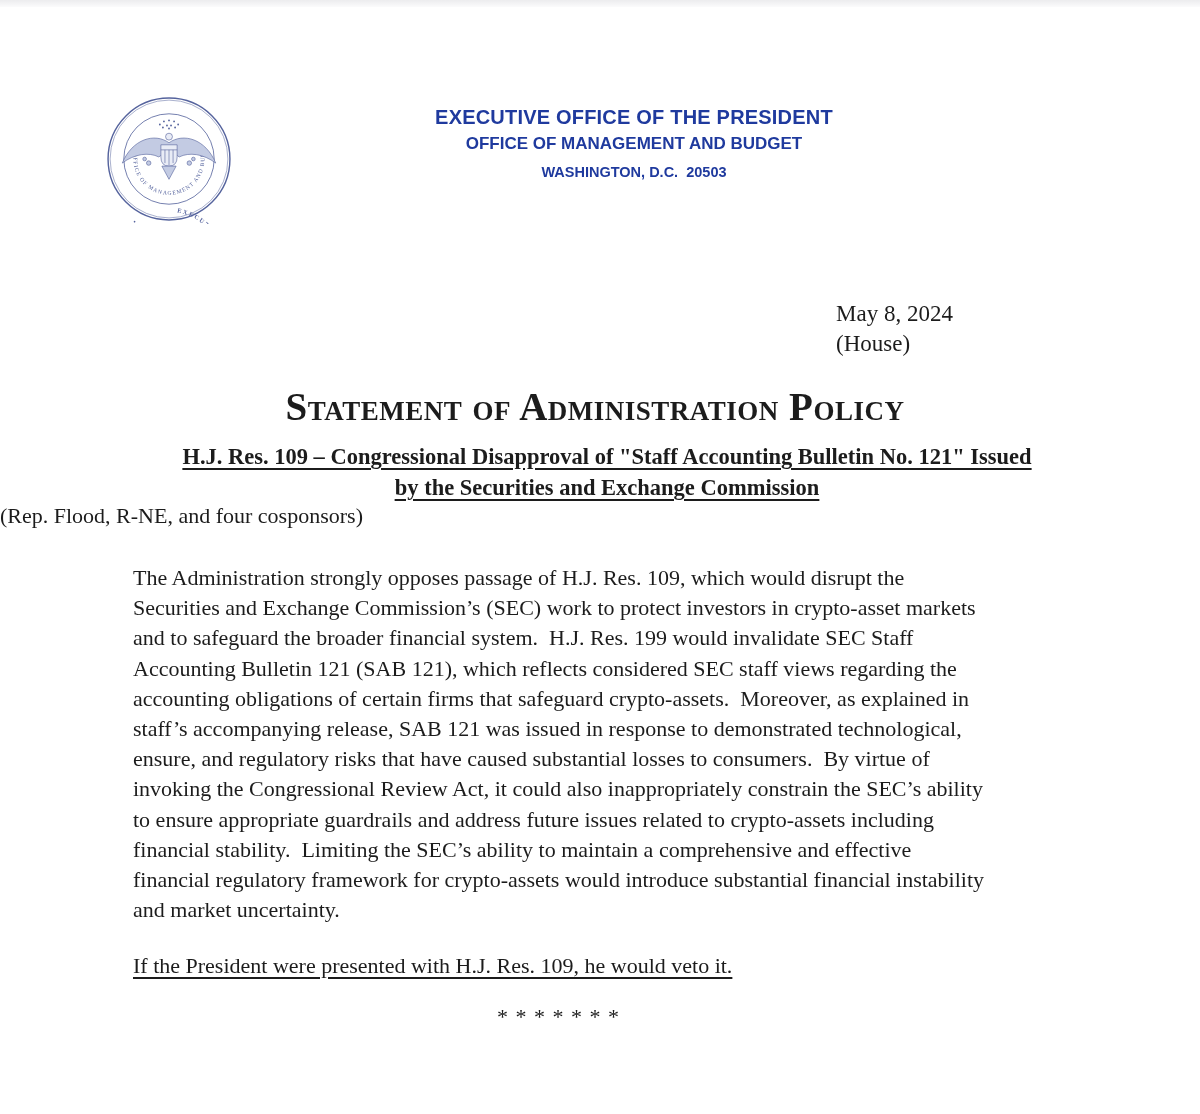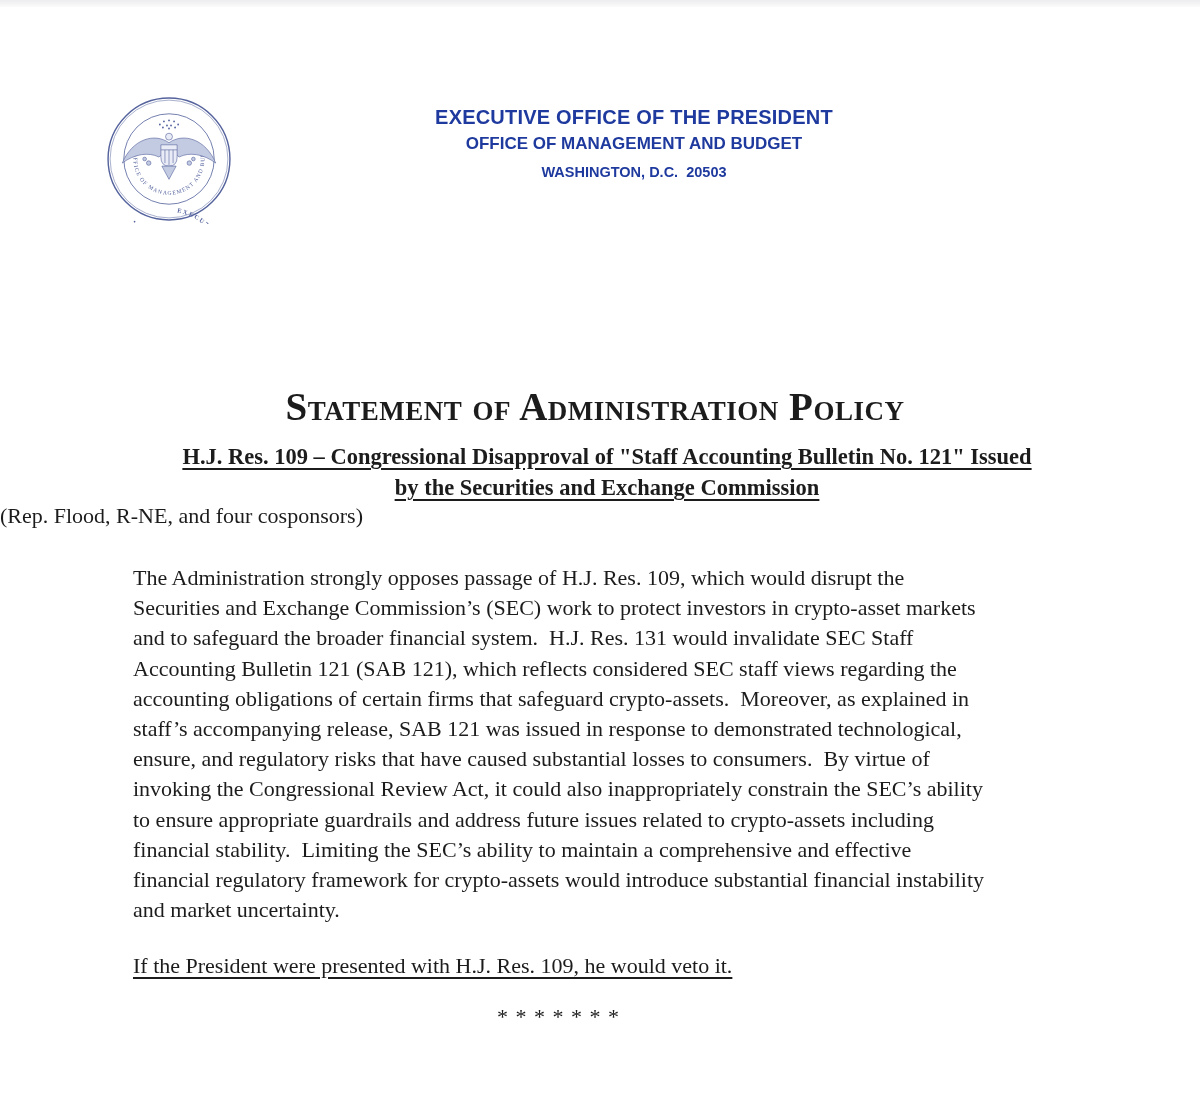--- a/index.html
+++ b/index.html
@@ -102,33 +102,37 @@
       </g>
     </svg>
   </div>
 
   <div class="header-text">
     <div class="header-l1">EXECUTIVE OFFICE OF THE PRESIDENT</div>
     <div class="header-l2">OFFICE OF MANAGEMENT AND BUDGET</div>
     <div class="header-l3">WASHINGTON, D.C.  20503</div>
   </div>
 
+  <div class="date-block">
+    <div>May 8, 2024</div>
+    <div>(House)</div>
+  </div>
 
   <div class="sap-title">Statement of Administration Policy</div>
 
   <div class="measure">
     <div class="m1">H.J. Res. 109 – Congressional Disapproval of "Staff Accounting Bulletin No. 121" Issued</div>
     <div class="m2"><span>by the Securities and Exchange Commission</span></div>
   </div>
   <div class="sponsors">(Rep. Flood, R-NE, and four cosponsors)</div>
 
   <div class="body-text">
       <div>The Administration strongly opposes passage of H.J. Res. 109, which would disrupt the</div>
       <div>Securities and Exchange Commission’s (SEC) work to protect investors in crypto-asset markets</div>
-      <div>and to safeguard the broader financial system.  H.J. Res. 131 would invalidate SEC Staff</div>
+      <div>and to safeguard the broader financial system.  H.J. Res. 199 would invalidate SEC Staff</div>
       <div>Accounting Bulletin 121 (SAB 121), which reflects considered SEC staff views regarding the</div>
       <div>accounting obligations of certain firms that safeguard crypto-assets.  Moreover, as explained in</div>
       <div>staff’s accompanying release, SAB 121 was issued in response to demonstrated technological,</div>
       <div>ensure, and regulatory risks that have caused substantial losses to consumers.  By virtue of</div>
       <div>invoking the Congressional Review Act, it could also inappropriately constrain the SEC’s ability</div>
       <div>to ensure appropriate guardrails and address future issues related to crypto-assets including</div>
       <div>financial stability.  Limiting the SEC’s ability to maintain a comprehensive and effective</div>
       <div>financial regulatory framework for crypto-assets would introduce substantial financial instability</div>
       <div>and market uncertainty.</div>
     </div>

